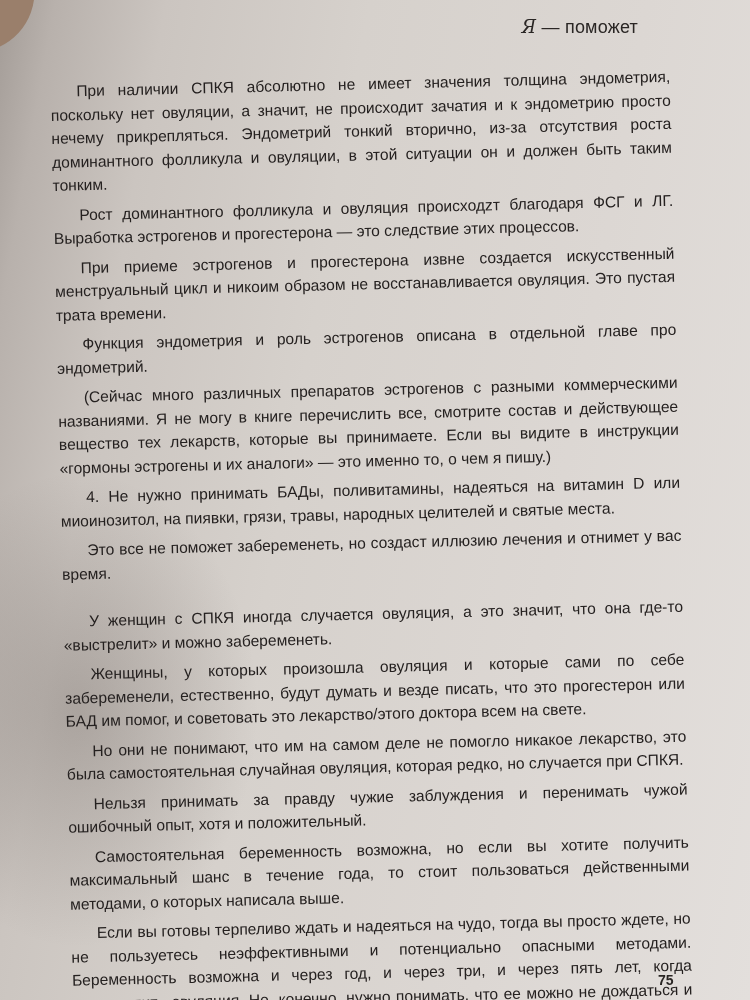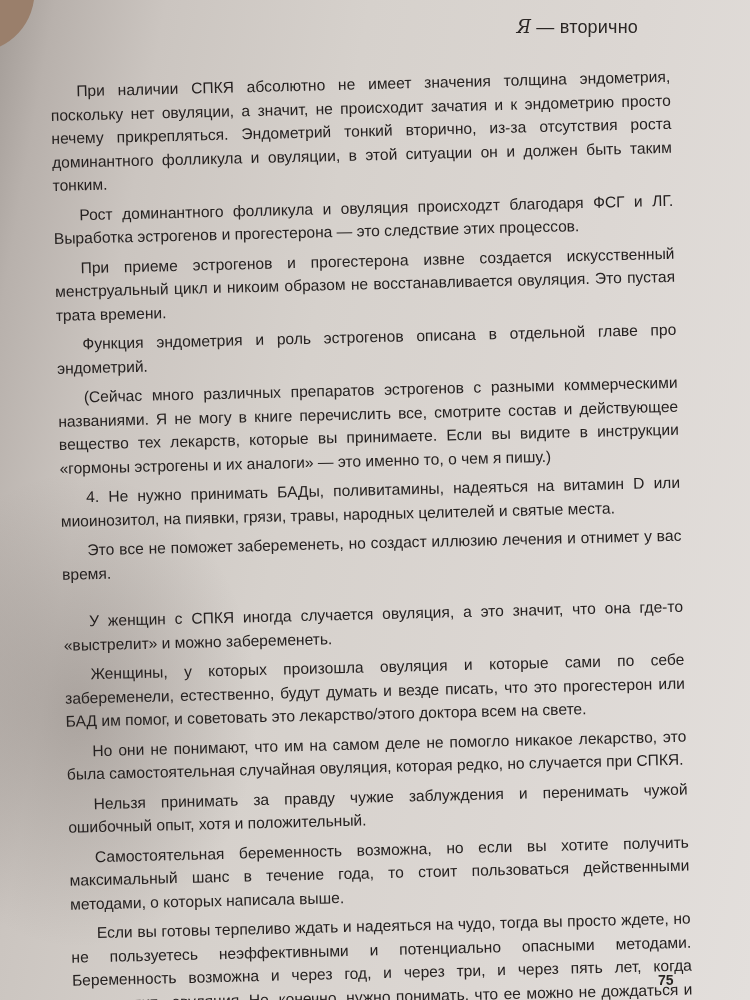--- a/index.html
+++ b/index.html
@@ -41,21 +41,21 @@
       font-size: 14px; color: #2a2624; font-weight: 600;
     }
   </style>
 </head>
 <body>
 
 <div class="page"></div>
 <div class="finger"></div>
 <div class="shadow"></div>
 
-<div class="running-head"><span class="ya">Я</span><span> — вторично</span></div>
+<div class="running-head"><span class="ya">Я</span><span> — поможет</span></div>
 
 <div class="text">
   <p>При наличии СПКЯ абсолютно не имеет значения толщина эндометрия, поскольку нет овуляции, а значит, не происходит зачатия и к эндометрию просто нечему прикрепляться. Эндометрий тонкий вторично, из-за отсутствия роста доминантного фолликула и овуляции, в этой ситуации он и должен быть таким тонким.</p>
   <p>Рост доминантного фолликула и овуляция происходzт благодаря ФСГ и ЛГ. Выработка эстрогенов и прогестерона — это следствие этих процессов.</p>
   <p>При приеме эстрогенов и прогестерона извне создается искусственный менструальный цикл и никоим образом не восстанавливается овуляция. Это пустая трата времени.</p>
   <p>Функция эндометрия и роль эстрогенов описана в отдельной главе про эндометрий.</p>
   <p>(Сейчас много различных препаратов эстрогенов с разными коммерческими названиями. Я не могу в книге перечислить все, смотрите состав и действующее вещество тех лекарств, которые вы принимаете. Если вы видите в инструкции «гормоны эстрогены и их аналоги» — это именно то, о чем я пишу.)</p>
   <p>4. Не нужно принимать БАДы, поливитамины, надеяться на витамин D или миоинозитол, на пиявки, грязи, травы, народных целителей и святые места.</p>
   <p>Это все не поможет забеременеть, но создаст иллюзию лечения и отнимет у вас время.</p>
   <p class="gap">У женщин с СПКЯ иногда случается овуляция, а это значит, что она где-то «выстрелит» и можно забеременеть.</p>

